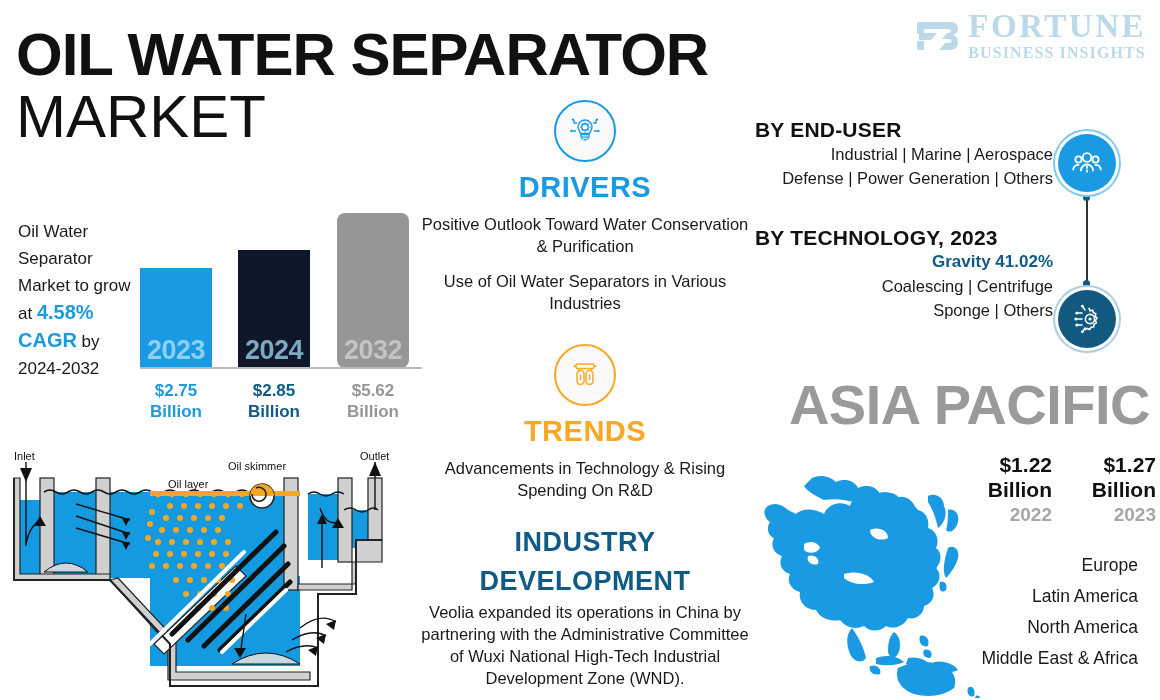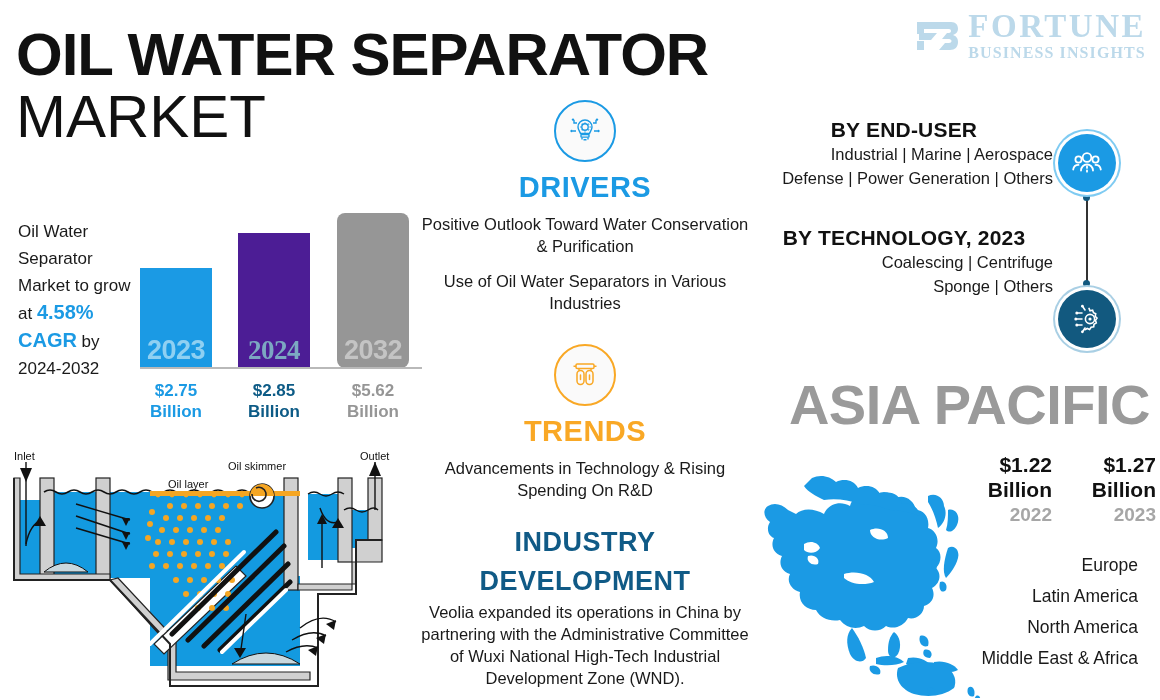--- a/index.html
+++ b/index.html
@@ -71,21 +71,21 @@
   }
   .sec-head.blue{color:#1b9ae4;}
   .sec-head.orange{color:#f9a825;}
   .sec-head.navy{color:#105a86;font-size:27px;line-height:30px;}
   .sec-para{font-size:16.5px;line-height:22px;margin-top:9px;color:#1a1a1a;}
   .sec-para.tight{margin-top:13px;}
 
   
   .right{position:absolute;left:755px;top:118px;width:390px;}
   .seg-head{
-    font-size:21px;font-weight:bold;text-align:center;color:#111;
+    font-size:21px;font-weight:bold;text-align:left;color:#111;
     padding-right:92px;letter-spacing:0.2px;
   }
   .seg-line{
     font-size:16.5px;line-height:24px;text-align:right;color:#1a1a1a;
     padding-right:92px;
   }
   .seg-line.hl{color:#105a86;font-weight:bold;font-size:17px;}
 
   .badge{
     position:absolute;width:58px;height:58px;border-radius:50%;
@@ -142,21 +142,21 @@
   <div class="chart">
     <div class="bars">
 
       <div class="bar-col" style="left:0px;">
         <div class="bar" style="height:100px;background:#1b9ae4;">
           <div class="bar-year" style="color:#8fd0f2;">2023</div>
         </div>
       </div>
 
       <div class="bar-col" style="left:98px;">
-        <div class="bar" style="height:135px;background:#4c1d95;font-family:Liberation Serif, serif;">
+        <div class="bar" style="height:118px;background:#0f172a;">
           <div class="bar-year" style="color:#7ca8c2;">2024</div>
         </div>
       </div>
 
       <div class="bar-col" style="left:197px;">
         <div class="bar" style="height:155px;background:#969696;border-radius:8px;">
           <div class="bar-year" style="color:#c4c4c4;">2032</div>
         </div>
       </div>
     </div>
@@ -376,20 +376,21 @@
 
   <div class="right">
 
     <div class="seg-head">BY END-USER</div>
     <div class="seg-line">Industrial  |  Marine  |  Aerospace</div>
     <div class="seg-line">Defense  |  Power Generation  |  Others</div>
 
     <div style="height:36px;"></div>
 
     <div class="seg-head">BY TECHNOLOGY, 2023</div>
+    <div class="seg-line hl">Gravity 41.02%</div>
     <div class="seg-line">Coalescing  |  Centrifuge</div>
     <div class="seg-line">Sponge  |  Others</div>
 
     <div class="connector" style="left:331px;top:80px;height:86px;"></div>
     <div class="conn-dot" style="left:328px;top:76px;"></div>
     <div class="conn-dot" style="left:328px;top:162px;"></div>
 
     <div class="badge light" style="left:303px;top:16px;">
       <svg width="34" height="34" viewBox="0 0 34 34" fill="none" stroke="#ffffff" stroke-width="1.8" stroke-linecap="round">
         <circle cx="17" cy="11.5" r="4.3"></circle>

